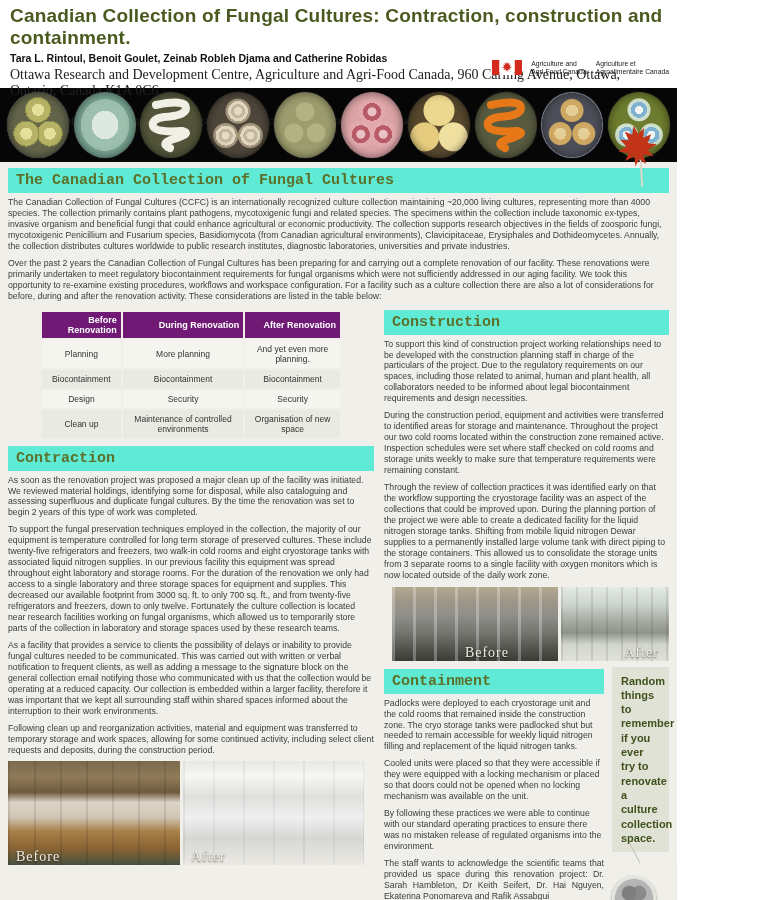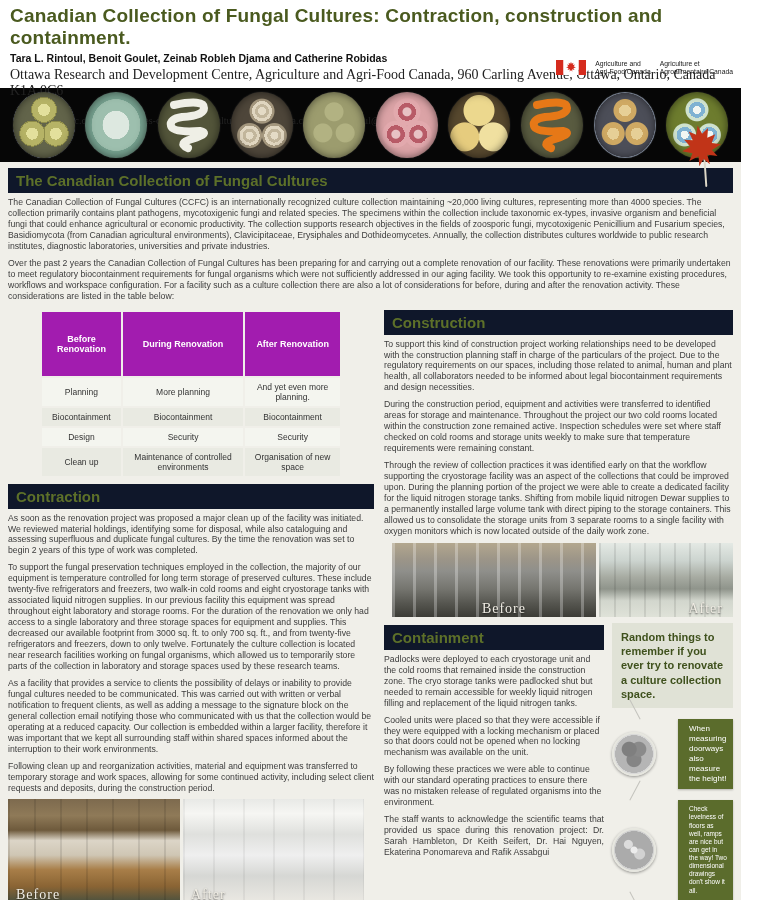--- a/index.html
+++ b/index.html
@@ -1,17 +1,17 @@
 <!DOCTYPE html>
 <html><head>
 <meta charset="utf-8">
 <style>
   html,body { margin:0; padding:0; }
   .page {
-    width:741px; height:900px; overflow:hidden; position:relative;
+    width:677px; height:900px; overflow:hidden; position:relative;
     background:#f0efe9;
     font-family:"Liberation Sans", sans-serif;
     color:#3c3c3c;
   }
 
   
   .hdr { background:#ffffff; padding:5px 10px 6px 10px; height:88px; box-sizing:border-box; position:relative; }
   .hdr h1 { margin:0 0 3px 0; font-size:19px; font-weight:bold; color:#4a5a1f; letter-spacing:.2px; }
   .hdr .authors { font-size:10.5px; font-weight:bold; color:#111; margin:0 0 3px 0; }
   .hdr .affil { font-size:14px; color:#222; margin:0 0 6px 0; font-family:Liberation Serif, serif;}
@@ -60,31 +60,31 @@
   .d10 { background:
     radial-gradient(circle at 50% 27%, #f2f6f2 0 4px, #7fb2d2 4px 8px, #cfe2ce 8px 11px, transparent 12px),
     radial-gradient(circle at 30% 65%, #f2f6f2 0 4px, #7fb2d2 4px 8px, #cfe2ce 8px 11px, transparent 12px),
     radial-gradient(circle at 70% 65%, #f2f6f2 0 4px, #7fb2d2 4px 8px, #cfe2ce 8px 11px, transparent 12px),
     radial-gradient(ellipse at center, #6d7c2e 0 80%, #55651e 81% 100%); }
 
   .maple-leaf { position:absolute; top:124px; right:12px; width:52px; height:64px; z-index:6; transform:rotate(-10deg); }
 
   
   .content { padding:4px 8px 0 8px; }
-  .bar { background:#0f172a; padding:4px 8px; margin:2px 0 4px 0; }
+  .bar { background:#5eead4; padding:4px 8px; margin:2px 0 4px 0;font-family:Liberation Mono, monospace; }
   .bar h2 { margin:0; font-size:15px; font-weight:bold; color:#5d7029; }
   p.body { font-size:8.7px; line-height:1.26; margin:0 0 6px 0; color:#3c3c3c; }
 
   .cols { display:flex; gap:10px; margin-top:2px; }
   .col-left { width:366px; flex:0 0 auto; }
   .col-right { flex:1; min-width:0; }
 
   
   table.reno { border-collapse:separate; border-spacing:2px; width:302px; margin:2px 0 6px 32px; }
-  table.reno th { background:#a21caf; color:#fff; font-size:9px; font-weight:bold; padding:22px 4px; text-align:center; }
+  table.reno th { background:#701a75; color:#fff; font-size:9px; font-weight:bold; padding:3px 4px; text-align:right; }
   table.reno td { font-size:8.5px; text-align:center; padding:4px 3px; color:#333; }
   table.reno tr:nth-child(odd) td { background:#e9eae2; }
   table.reno tr:nth-child(even) td { background:#f4f5ef; }
 
   
   .photo-row { display:flex; gap:3px; margin-top:2px; }
   .photo { position:relative; overflow:hidden; }
   .photo-label { position:absolute; left:8px; bottom:0; font-family:"Liberation Serif", serif;
                  font-size:14px; color:#f0ede4; letter-spacing:1px; text-shadow:0 1px 2px rgba(0,0,0,.65); }
   .lab-before { width:172px; height:104px; background:

